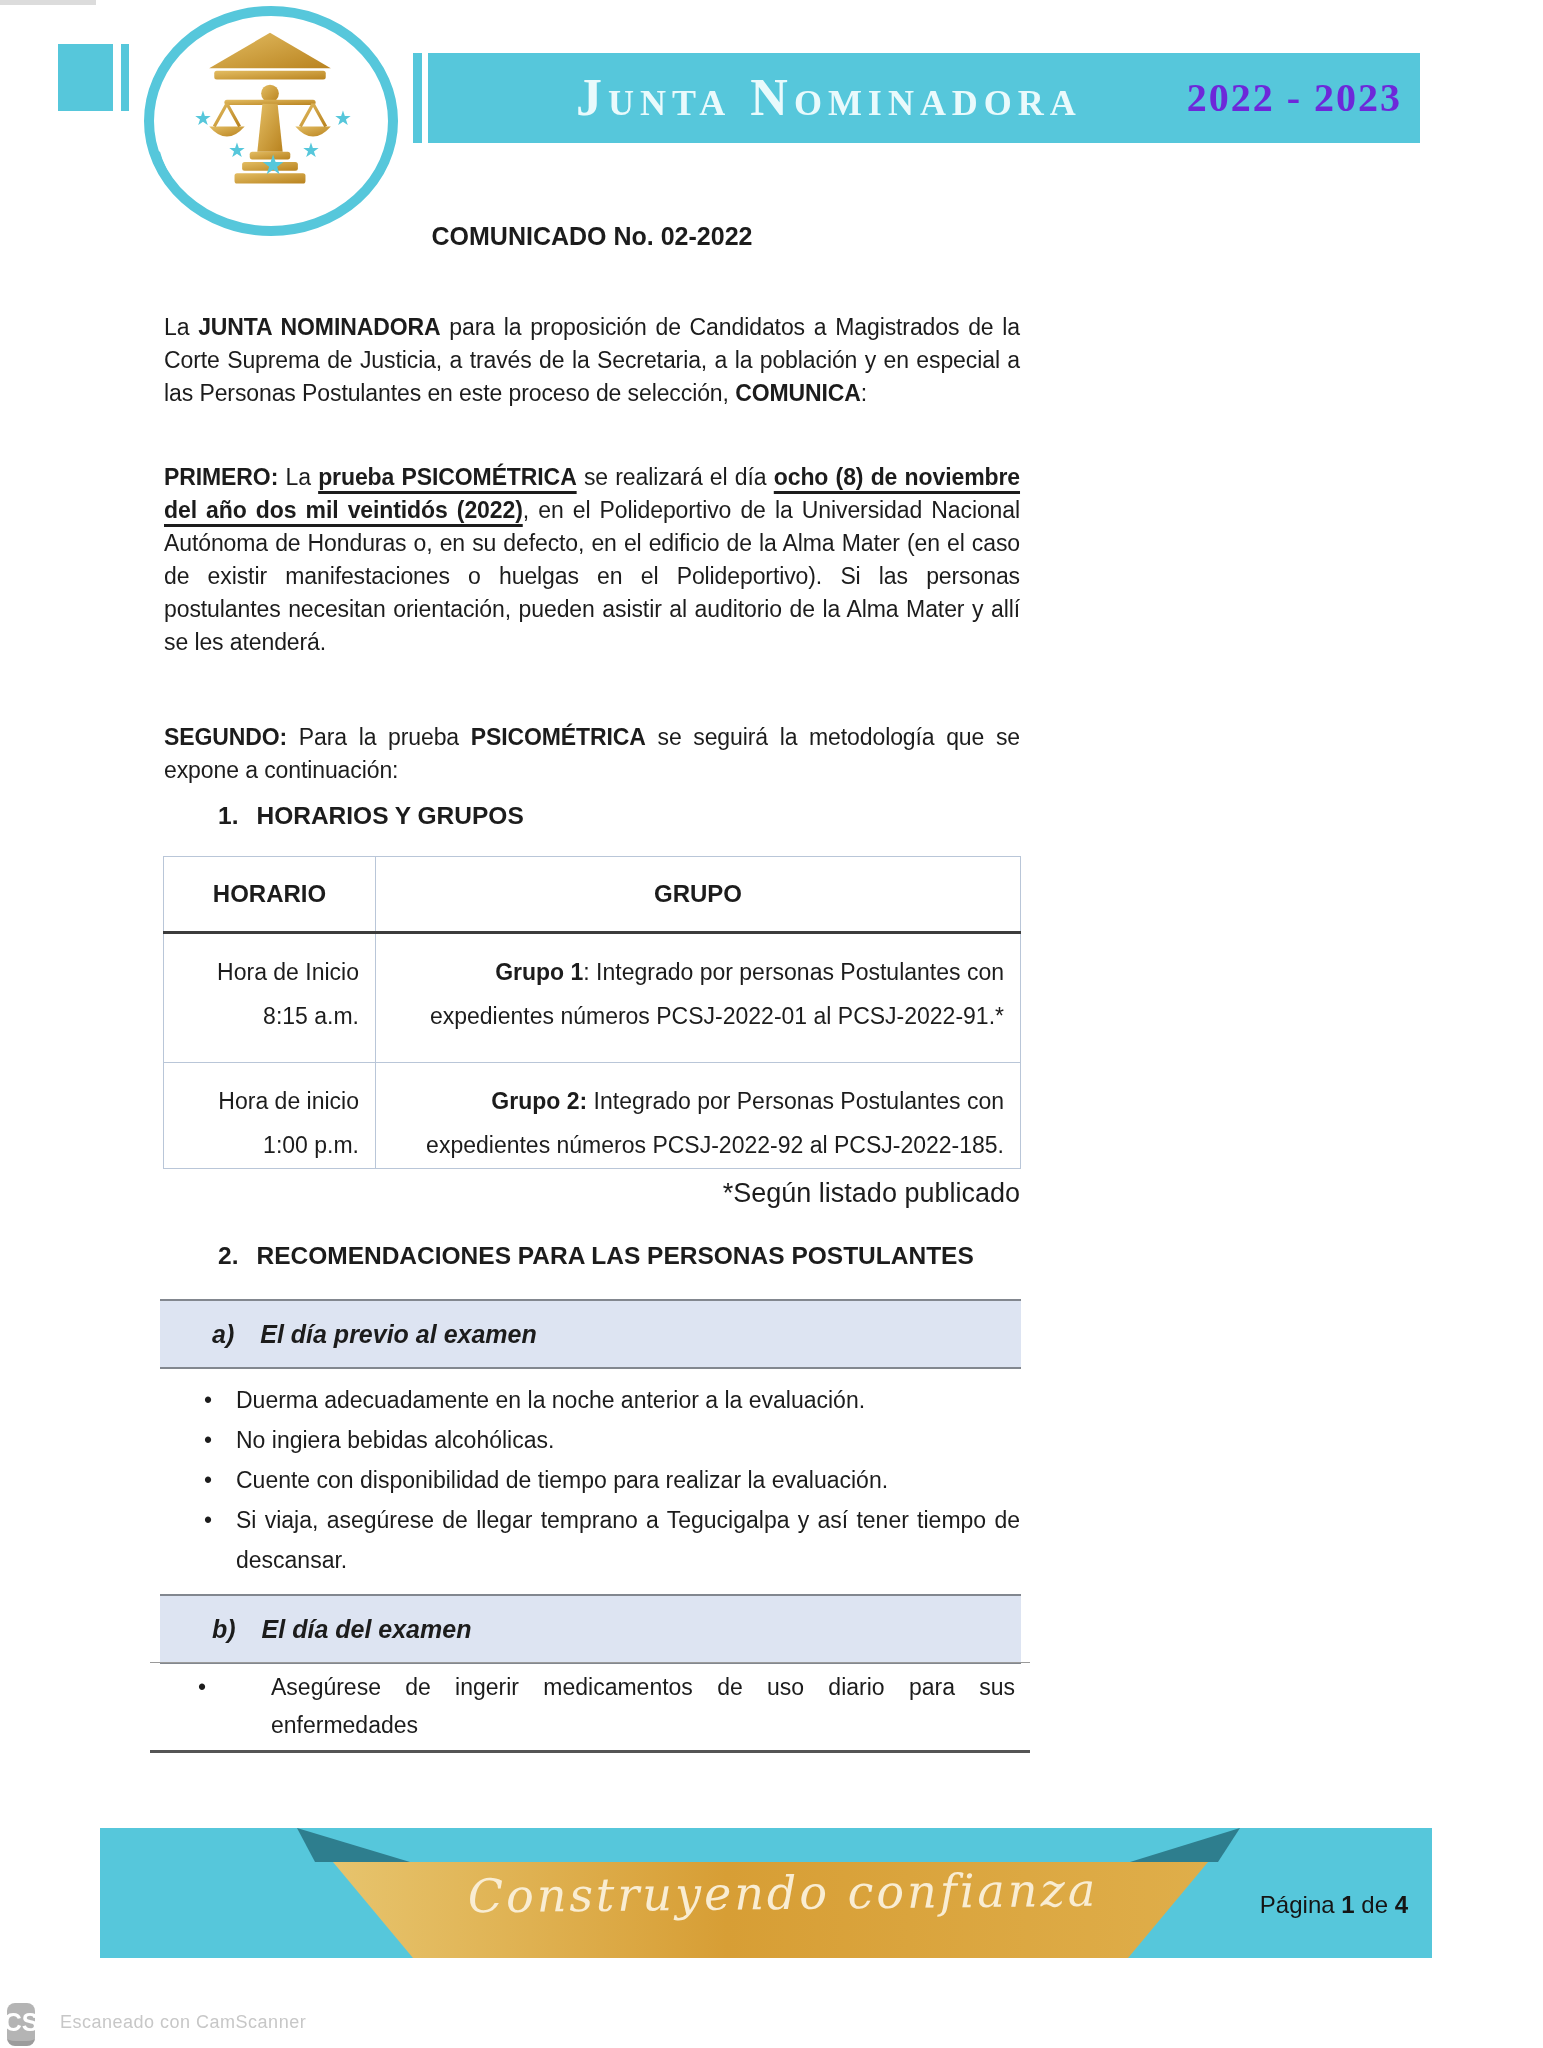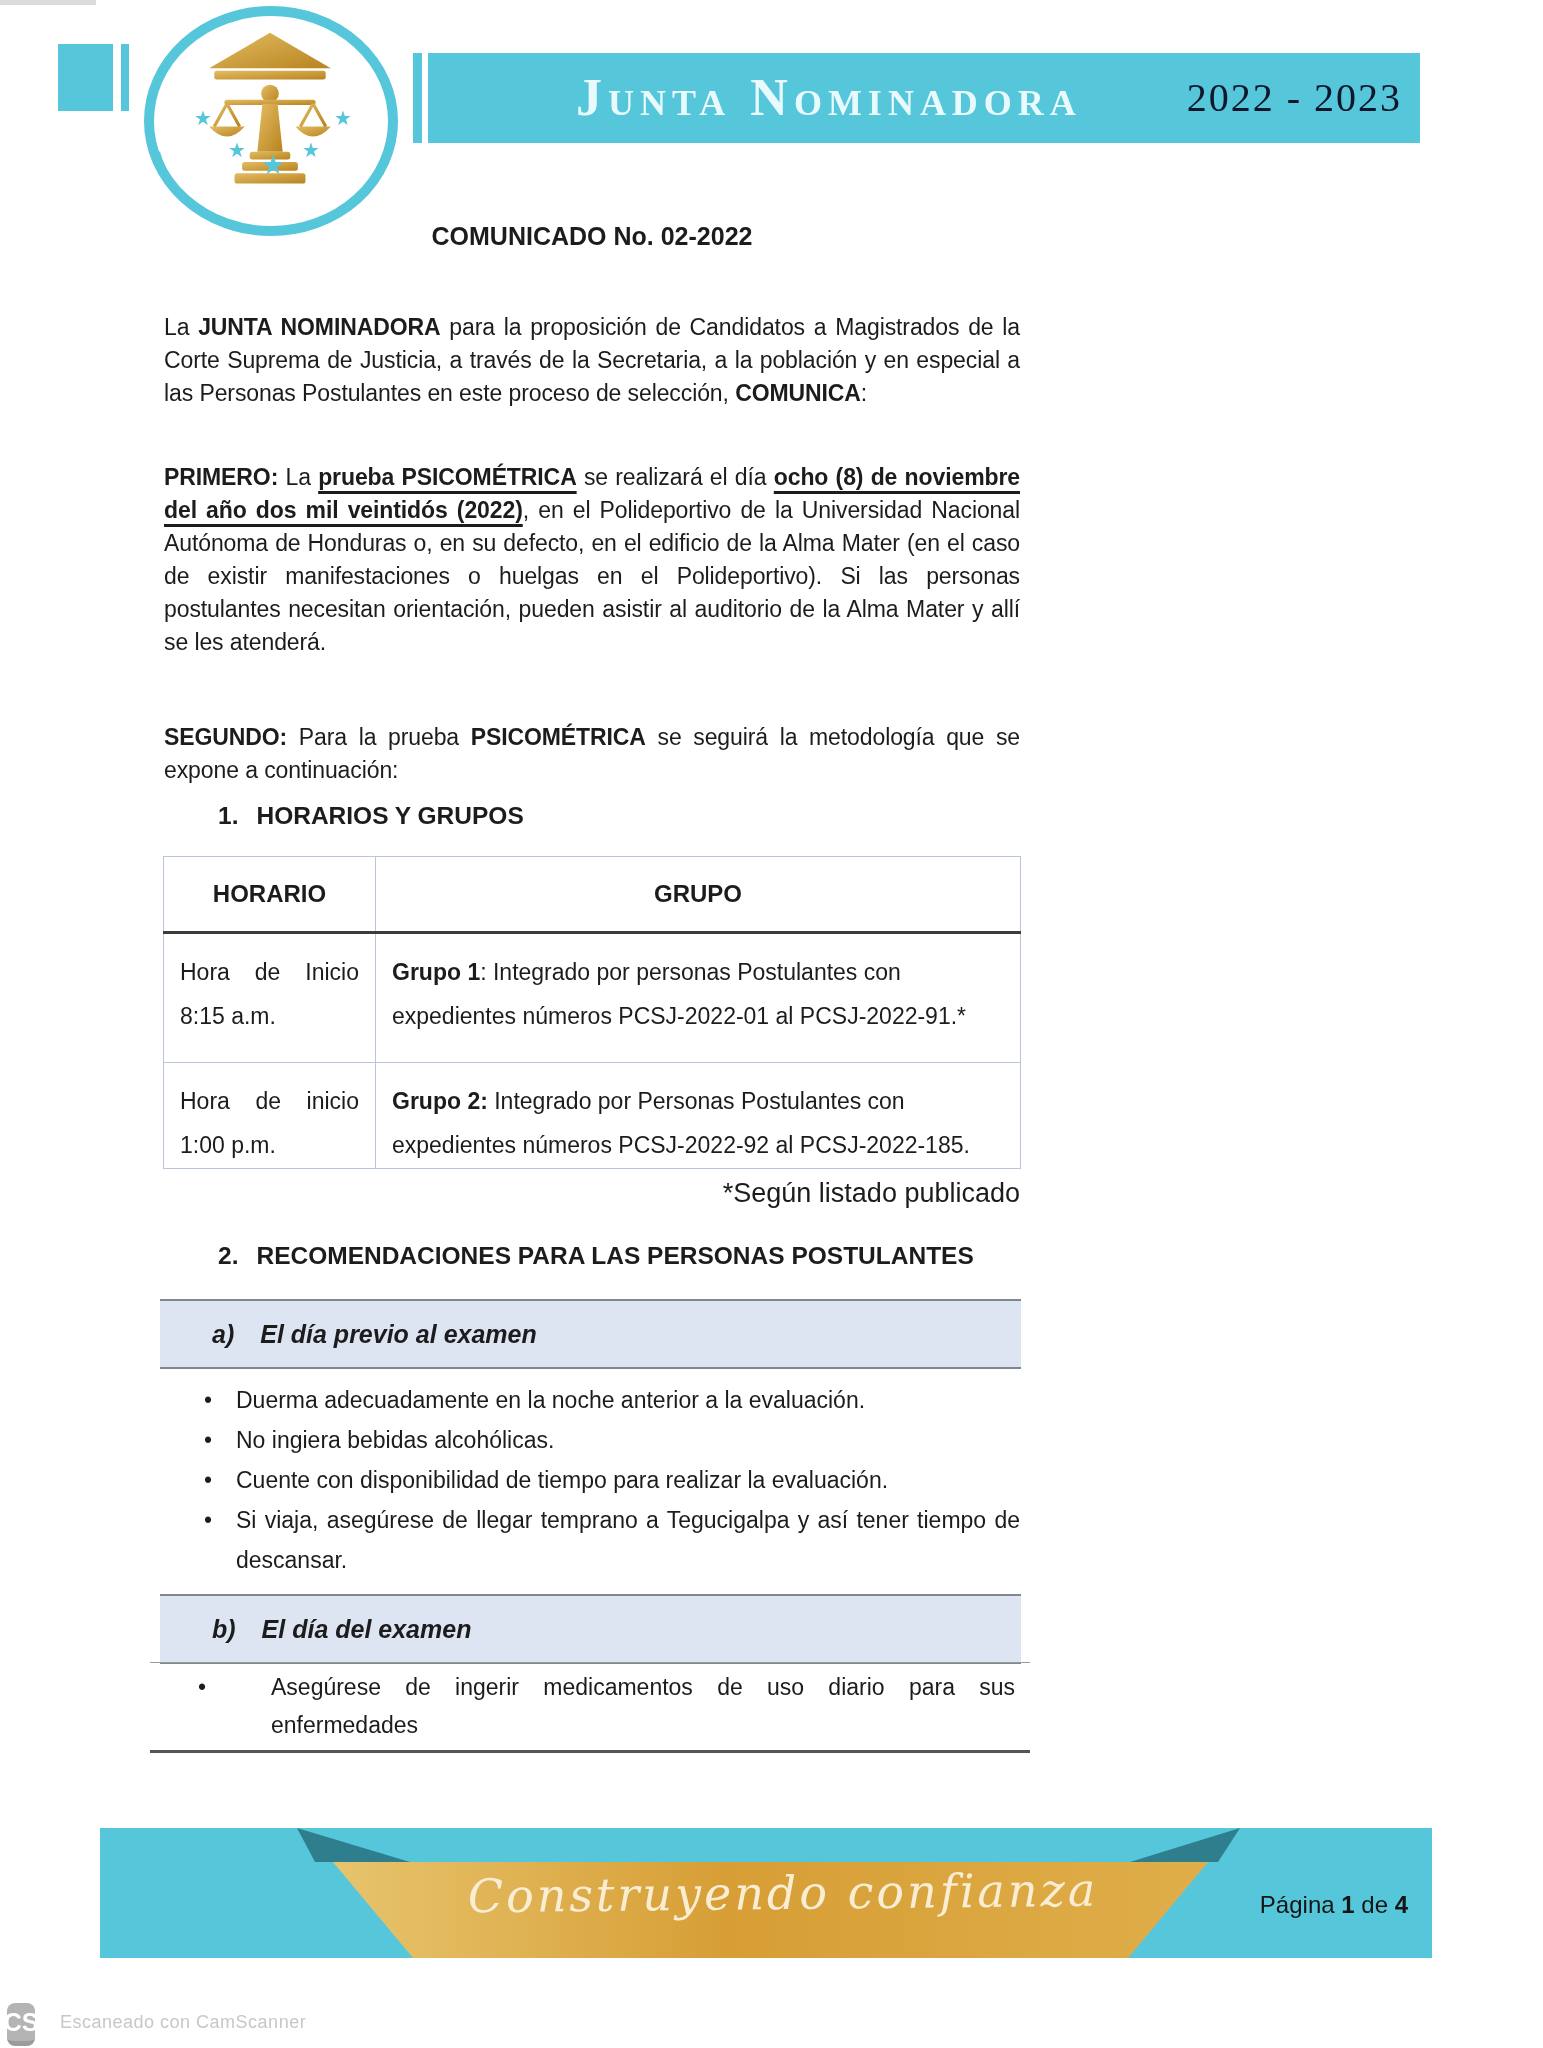--- a/index.html
+++ b/index.html
@@ -10,21 +10,21 @@
 
   
   .artifact{position:absolute;left:0;top:0;width:96px;height:5px;background:#dcdcdc;}
 
   
   .hdr-band{position:absolute;left:428px;top:53px;width:992px;height:90px;background:var(--teal);
             display:flex;align-items:center;justify-content:space-between;box-sizing:border-box;
             padding:0 18px 0 148px;}
   .org{font-family:"Liberation Serif",serif;font-variant:small-caps;font-weight:700;
        font-size:52px;letter-spacing:6px;color:#e9fafc;white-space:nowrap;line-height:1;}
-  .term{font-family:"Liberation Serif",serif;font-weight:400;font-size:40px;color:#0f172a;
+  .term{font-family:"Liberation Serif",serif;font-weight:700;font-size:40px;color:#6d28d9;
         letter-spacing:2px;white-space:nowrap;line-height:1;margin-left:20px;}
   .bar{position:absolute;background:var(--teal);}
   .bar-right-thin{left:413px;top:53px;width:9px;height:90px;}
   .bar-left-wide{left:58px;top:44px;width:55px;height:67px;}
   .bar-left-thin{left:121px;top:44px;width:8px;height:67px;}
   .logo{position:absolute;left:142px;top:4px;width:258px;height:234px;}
   .logo svg.ring{position:absolute;left:0;top:0;}
   .logo svg.emblem{position:absolute;left:52px;top:26px;}
   .star{position:absolute;color:var(--teal);line-height:1;}
 
@@ -40,21 +40,21 @@
   .sec-1{top:802px;}
   .sec-2{top:1242px;}
 
   
   table.sched{position:absolute;left:163px;top:856px;width:858px;border-collapse:collapse;
               font-size:23px;table-layout:fixed;}
   table.sched col.c1{width:212px;}
   table.sched th{height:72px;border:1px solid var(--table-border);border-bottom:3px solid #3c3c3c;
                  font-weight:700;font-size:24px;background:#fff;}
   table.sched td{vertical-align:top;padding:16px 16px 0 16px;border:1px solid var(--table-border);
-                 line-height:44px;box-sizing:border-box;}
+                 line-height:44px;box-sizing:border-box;text-align:right;}
   table.sched tr.r1 td{height:130px;}
   table.sched tr.r2 td{height:106px;}
   td.horario{text-align:justify;}
   .footnote{position:absolute;left:164px;top:1178px;width:856px;text-align:right;
             font-weight:400;font-size:27px;}
 
   
   .rec-bar{position:absolute;left:160px;width:861px;height:70px;background:var(--lavender);
            border-top:2px solid #82878f;border-bottom:2px solid #82878f;display:flex;
            align-items:center;padding-left:52px;gap:26px;box-sizing:border-box;

